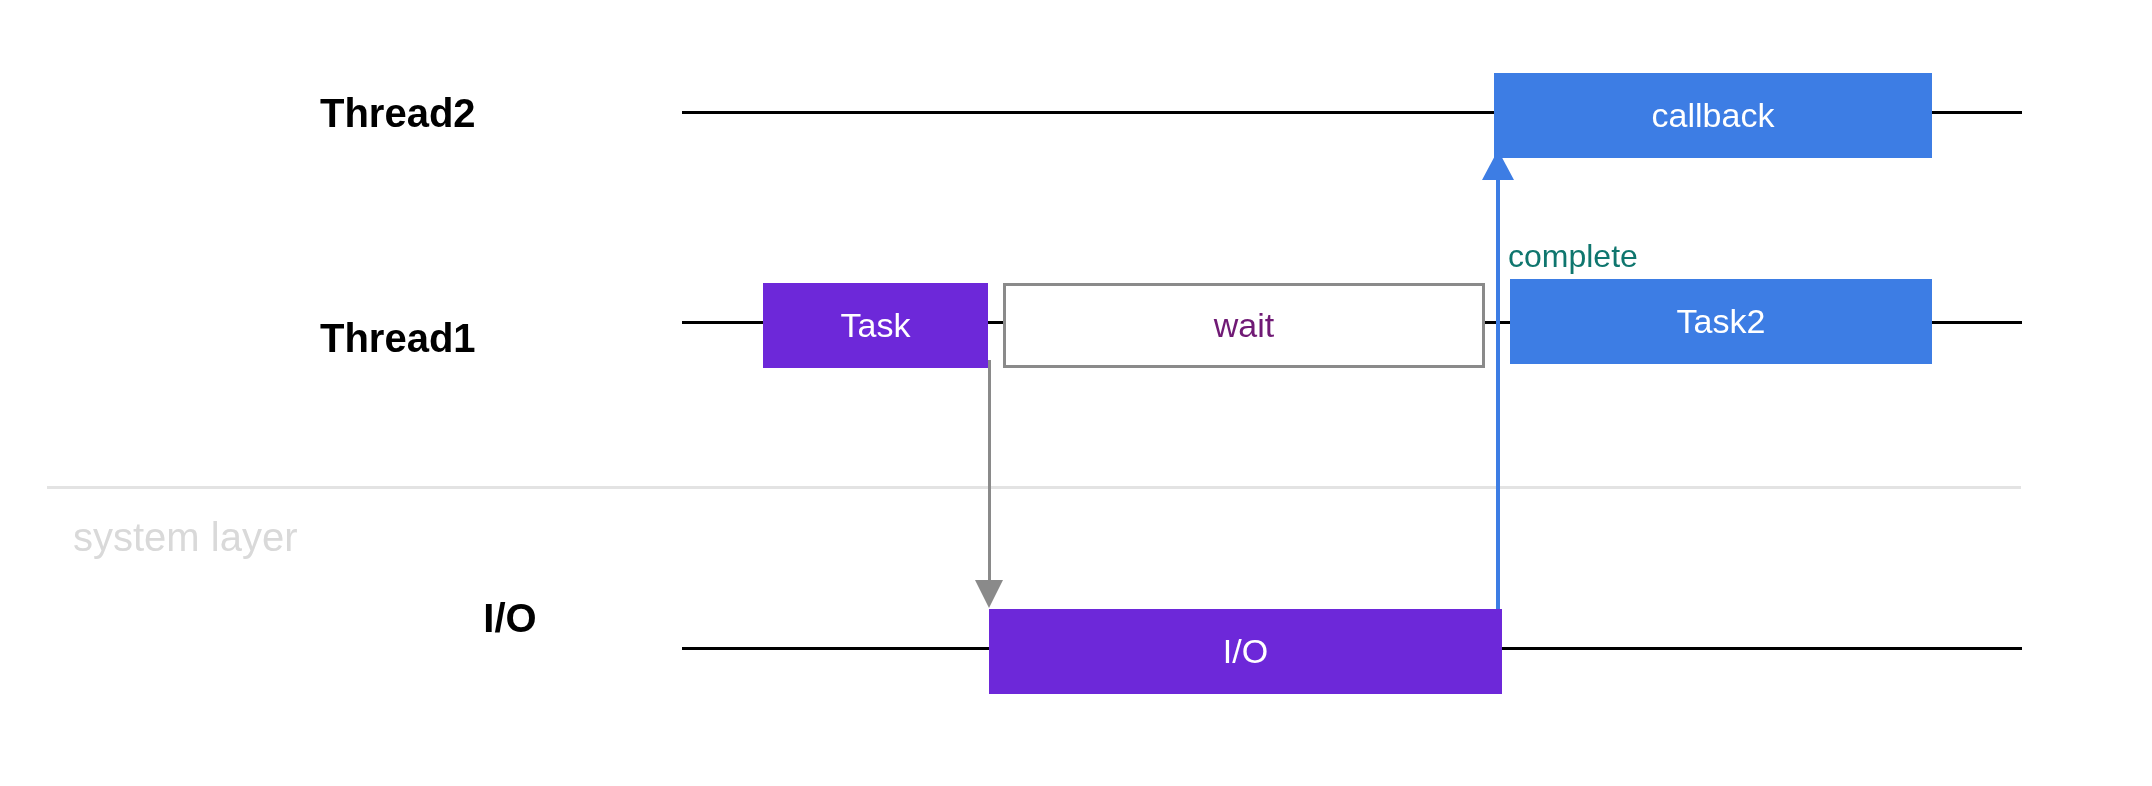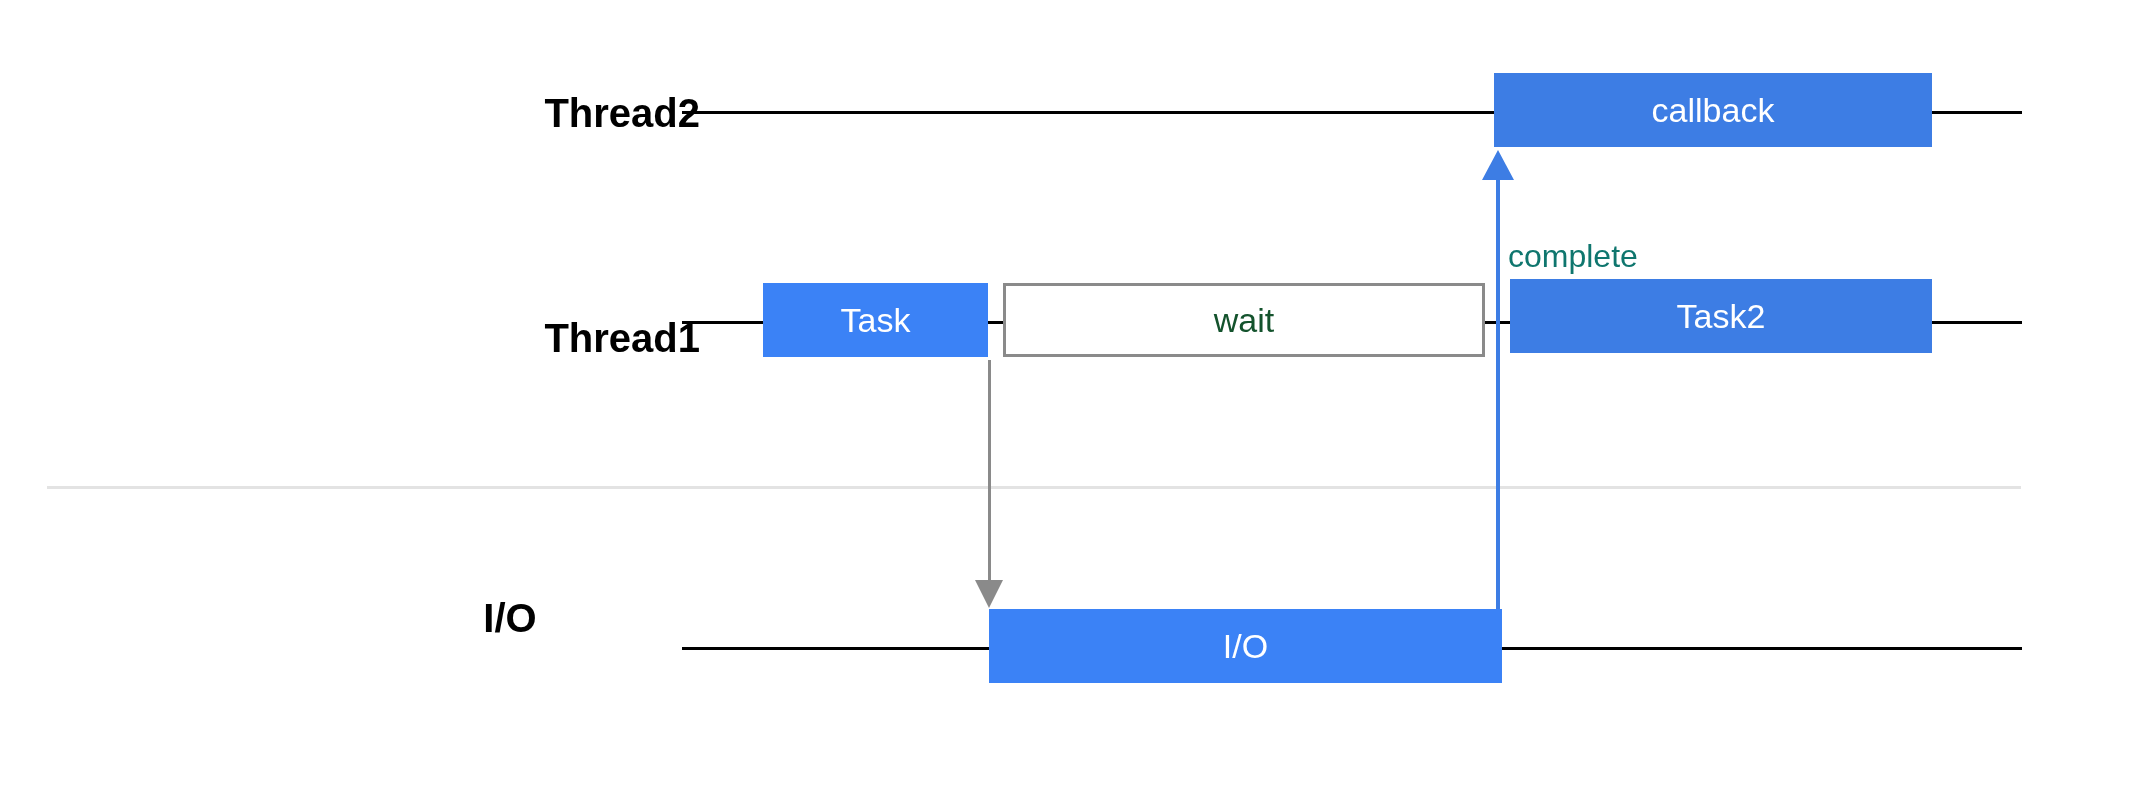--- a/index.html
+++ b/index.html
@@ -15,49 +15,49 @@
     position: absolute;
     height: 3px;
     background: #000000;
     left: 682px;
     width: 1340px;
   }
   .lane-label {
     position: absolute;
     left: 320px;
     width: 380px;
-    text-align: right;
+    text-align: left;
     font-size: 40px;
     font-weight: 600;
     color: #000000;
     line-height: 44px;
     white-space: nowrap;
   }
   .io-label {
     position: absolute;
     left: 320px;
     width: 380px;
     text-align: center;
     font-size: 40px;
     font-weight: 600;
     color: #000000;
     line-height: 56px;
   }
   .box {
     position: absolute;
-    height: 74px;
+    height: 85px;
     display: flex;
     align-items: center;
     justify-content: center;
     font-size: 34px;
     box-sizing: border-box;
   }
   .box.blue  { background: #3d7de4; color: #ffffff; }
-  .box.gray  { background: #3b82f6; color: #ffffff; text-align: center; }
-  .box.hollow{ background: #ffffff; color: #14532d; border: 3px solid #8a8a8a; }
+  .box.gray  { background: #6d28d9; color: #ffffff; text-align: center; }
+  .box.hollow{ background: #ffffff; color: #701a75; border: 3px solid #8a8a8a; }
   .divider {
     position: absolute;
     left: 47px; top: 486px;
     width: 1974px; height: 3px;
     background: #e3e3e3;
   }
   .layer-label {
     position: absolute;
     font-size: 40px;
     font-weight: 500;
@@ -109,20 +109,21 @@
   <div class="lifeline" style="top:321px"></div>
   <div class="lifeline" style="top:647px"></div>
 
   <div class="lane-label" style="top:91px">Thread2</div>
   <div class="lane-label" style="top:316px">Thread1</div>
   <div class="io-label" style="top:590px">
     <div>I/O</div>
   </div>
 
   <div class="divider"></div>
+  <div class="layer-label" style="left:73px; top:515px">system layer</div>
 
   <div class="box blue" style="left:1494px; top:73px; width:438px">callback</div>
 
   <div class="box gray" style="left:763px; top:283px; width:225px">Task</div>
 
   <div class="box hollow" style="left:1003px; top:283px; width:482px">wait</div>
 
   <div class="box blue" style="left:1510px; top:279px; width:422px">Task2</div>
 
   <div class="box gray" style="left:989px; top:609px; width:513px">I/O</div>

